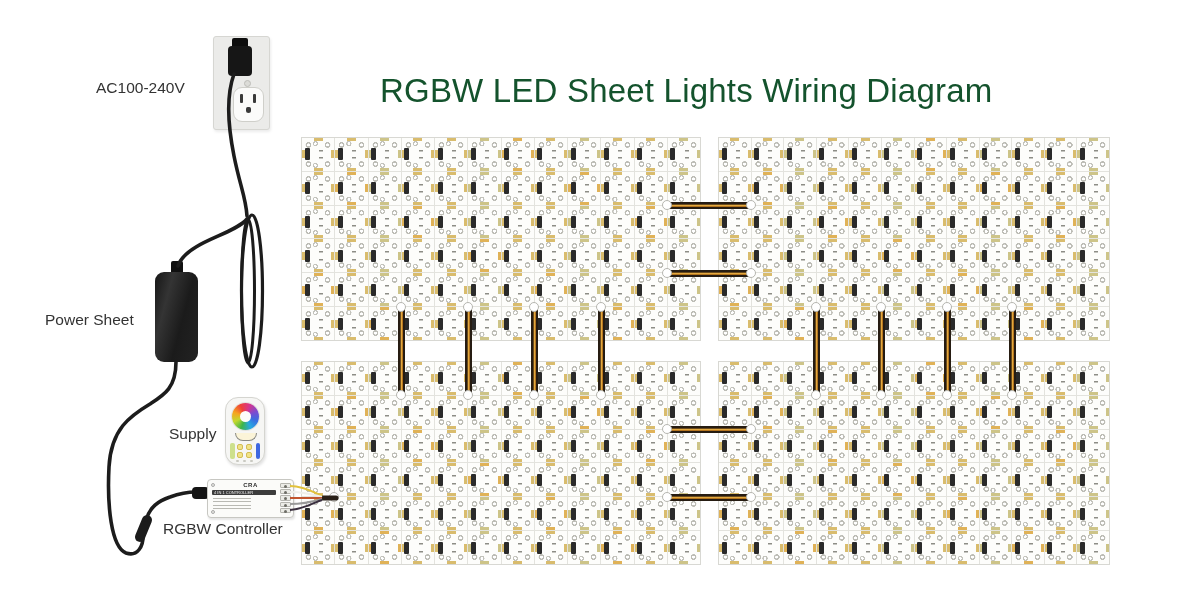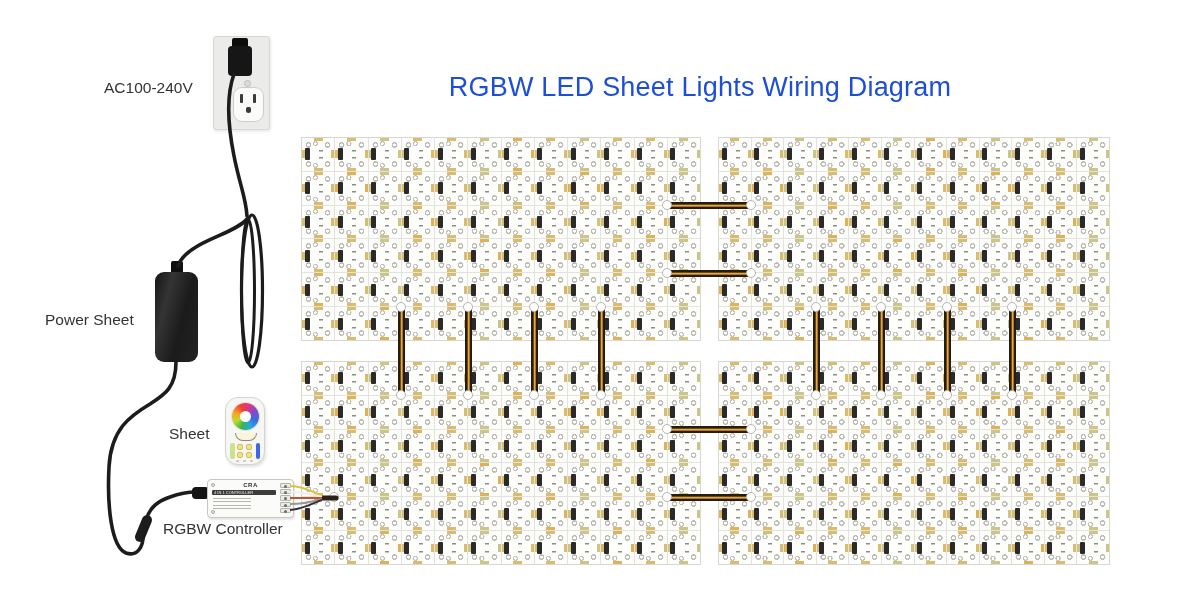--- a/index.html
+++ b/index.html
@@ -1,19 +1,19 @@
 <!DOCTYPE html>
 <html><head>
 <meta charset="utf-8">
 <style>
   html,body{margin:0;padding:0;background:#fff;}
   .stage{position:relative;width:1200px;height:600px;background:#ffffff;overflow:hidden;
          font-family:"Liberation Sans",sans-serif;}
-  .title{position:absolute;left:380px;top:72px;width:640px;text-align:center;
-         font-size:27px;font-weight:500;color:#1d4ed8;letter-spacing:.2px;}
+  .title{position:absolute;left:380px;top:72px;width:640px;
+         font-size:33px;font-weight:500;color:#14532d;letter-spacing:.2px;}
   .lbl{position:absolute;font-size:15.5px;color:#333;white-space:nowrap;}
 
   
   .wall-plate{position:absolute;left:213px;top:36px;width:55px;height:92px;background:#ebebe9;
               border:1px solid #d6d6d2;border-radius:3px;box-shadow:1px 2px 3px rgba(0,0,0,.08);}
   .plug-cap{position:absolute;left:232px;top:38px;width:16px;height:12px;background:#0d0d0d;border-radius:2px 2px 0 0;}
   .plug-body{position:absolute;left:228px;top:46px;width:24px;height:30px;background:#161616;border-radius:4px;}
   .outlet-screw{position:absolute;left:244px;top:80px;width:5px;height:5px;border-radius:50%;
                 background:#dcdcd8;border:1px solid #bdbdb8;}
   .socket{position:absolute;left:233px;top:87px;width:29px;height:33px;background:#fbfbfa;
@@ -91,23 +91,23 @@
   .junction{position:absolute;width:10px;height:10px;border-radius:50%;background:#fff;
             border:1px solid #b6b6b0;box-sizing:border-box;z-index:5;}
 </style>
 </head>
 <body>
 
 <div class="stage">
 
   <div class="title">RGBW LED Sheet Lights Wiring Diagram</div>
 
-  <div class="lbl" style="left:104px;top:79px;">AC100-240V</div>
+  <div class="lbl" style="left:96px;top:79px;">AC100-240V</div>
   <div class="lbl" style="left:45px;top:311px;">Power Sheet</div>
-  <div class="lbl" style="left:169px;top:425px;">Sheet</div>
+  <div class="lbl" style="left:169px;top:425px;">Supply</div>
   <div class="lbl" style="left:163px;top:520px;">RGBW Controller</div>
 
   <div class="wall-plate"></div>
   <div class="plug-cap"></div>
   <div class="plug-body"></div>
   <div class="outlet-screw"></div>
   <div class="socket">
     <div class="slot l"></div>
     <div class="slot r"></div>
     <div class="ground"></div>

